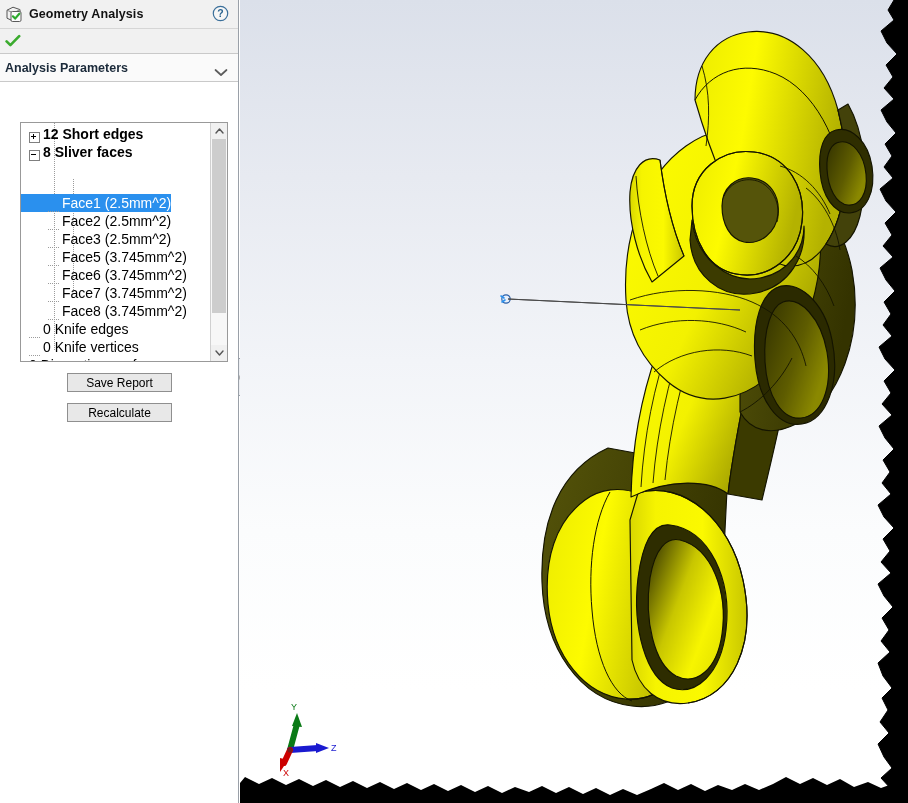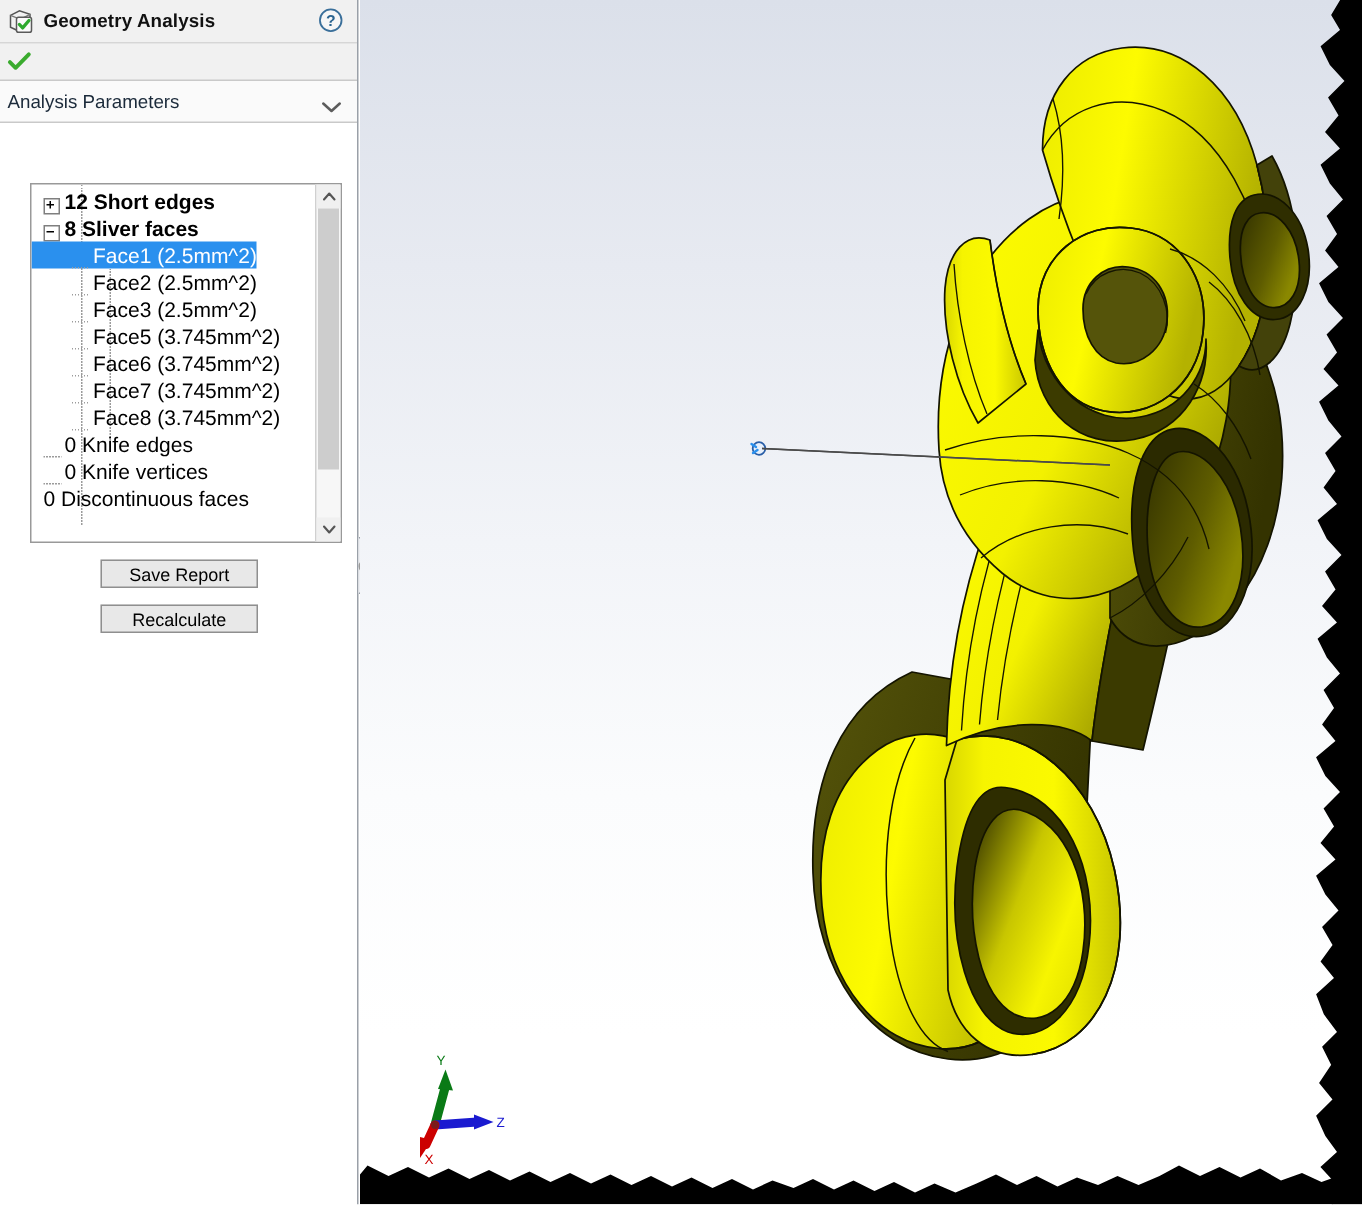--- a/index.html
+++ b/index.html
@@ -36,21 +36,21 @@
     display:flex;align-items:center;
   }
   #ok-check{margin-left:5px;width:16px;height:14px;}
 
   .section-head{
     height:28px;display:flex;align-items:center;justify-content:space-between;
     background:#fafafa;
     border-bottom:1px solid #c9c9c9;
     padding:0 10px 0 5px;box-sizing:border-box;cursor:pointer;
   }
-  .section-head .lbl{font-size:12.5px;font-weight:normal;color:#1b2a3a;}
+  .section-head .lbl{font-size:12.5px;font-weight:bold;color:#1b2a3a;}
   .chev{width:14px;height:9px;flex:0 0 auto;}
 
   
   #tree-wrap{
     position:absolute;left:20px;top:122px;width:208px;height:240px;
     border:1px solid #999;background:#fff;box-sizing:border-box;overflow:hidden;
   }
   #tree{
     position:absolute;left:0;top:0;right:17px;bottom:0;
     overflow:hidden;padding-top:2px;box-sizing:border-box;
@@ -179,21 +179,21 @@
       <div class="trow bold">
             <span class="tindent" style="width: 8px;"></span>
             <span class="pm plus"></span>
             <span class="tlabel">12 Short edges</span>
           </div>
           <div class="trow bold">
             <span class="tindent" style="width: 8px;"></span>
             <span class="pm"></span>
             <span class="tlabel">8 Sliver faces</span>
           </div>
-          <div style="height: 18px;"><div class="trow sel" style="margin-right: 46px; width: auto; display: inline-flex;">
+          <div style="height: 18px; margin-top: 33px;"><div class="trow sel" style="margin-right: 46px; width: auto; display: inline-flex;">
               <span class="tindent" style="width: 27px;"></span>
               <span class="dots"></span>
               <span class="tlabel">Face1 (2.5mm^2)</span>
             </div></div>
           <div class="trow">
             <span class="tindent" style="width: 27px;"></span>
             <span class="dots"></span>
             <span class="tlabel">Face2 (2.5mm^2)</span>
           </div>
           <div class="trow">

